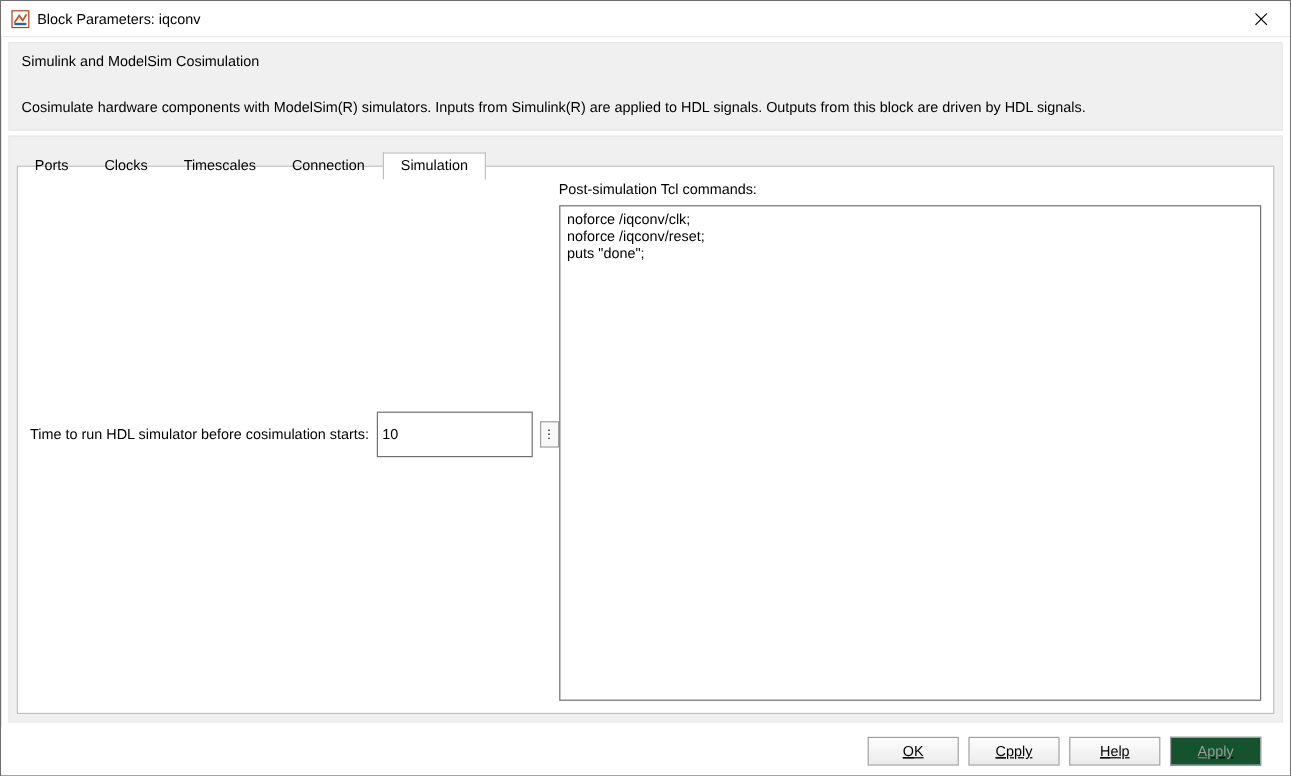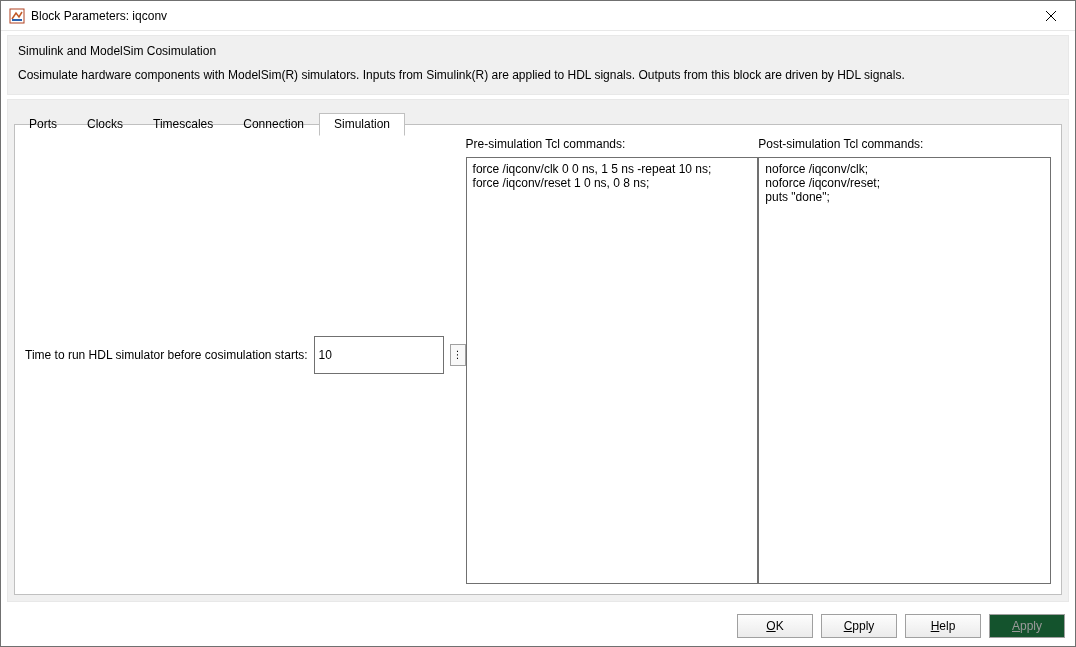--- a/index.html
+++ b/index.html
@@ -48,21 +48,21 @@
   }
 
   .desc-panel {
     margin: 4px 6px 4px 6px;
     background: #f0f0f0;
     border: 1px solid #e8e8e8;
     padding: 8px 10px 12px 10px;
   }
   .desc-panel .desc-title {
     font-size: 12px;
-    margin-bottom: 10px;
+    margin-bottom: 24px;
   }
   .desc-panel .desc-body {
     font-size: 12px;
   }
 
   .content {
     flex: 1;
     margin: 0 6px 4px 6px;
     background: #f0f0f0;
     border: 1px solid #e8e8e8;
@@ -159,22 +159,23 @@
     flex: 1;
     min-height: 0;
   }
 
   .footer {
     height: 40px;
     display: flex;
     align-items: center;
     justify-content: flex-end;
     gap: 8px;
-    padding: 0 10px;
-    background: #fff;
+    padding: 0 24px;
+    background: #fff;
+    text-decoration: underline;
   }
   .btn {
     width: 76px;
     height: 24px;
     border: 1px solid #a0a0a0;
     background: linear-gradient(#fdfdfd, #ebebeb);
     font-family: inherit;
     font-size: 12px;
     cursor: pointer;
   }
@@ -224,25 +225,20 @@
     <div class="tabpage">
 
       <div class="row">
         <label>Time to run HDL simulator before cosimulation starts:</label>
         <input class="time-input" type="text" value="10" style="">
         <div class="menu-btn">
           <span>⋮</span>
         </div>
       </div>
 
-      <div class="group">
-        <div class="section-label">Pre-simulation Tcl commands:</div>
-        <textarea class="cmd-box" style="">force /iqconv/clk 0 0 ns, 1 5 ns -repeat 10 ns;
-force /iqconv/reset 1 0 ns, 0 8 ns;</textarea>
-      </div>
 
       <div style="height:14px"></div>
 
       <div class="group">
         <div class="section-label">Post-simulation Tcl commands:</div>
         <textarea class="cmd-box" style="">noforce /iqconv/clk;
 noforce /iqconv/reset;
 puts "done";</textarea>
       </div>
 

